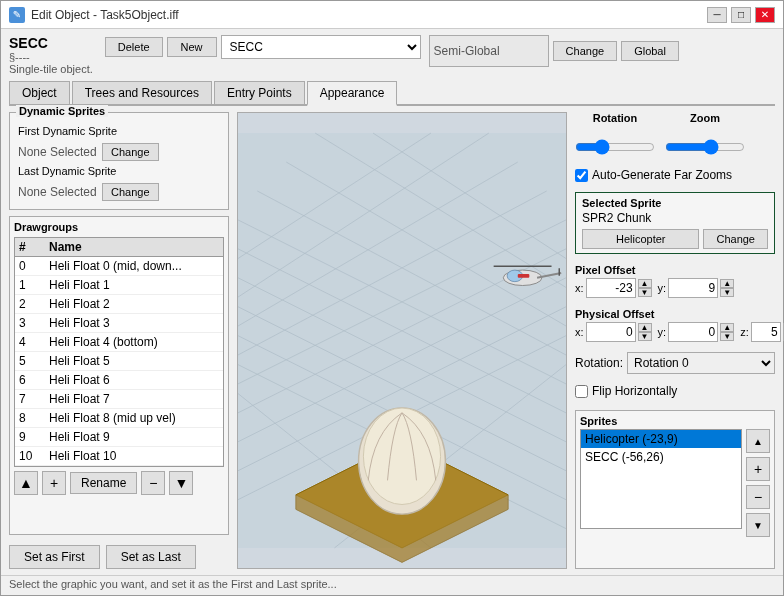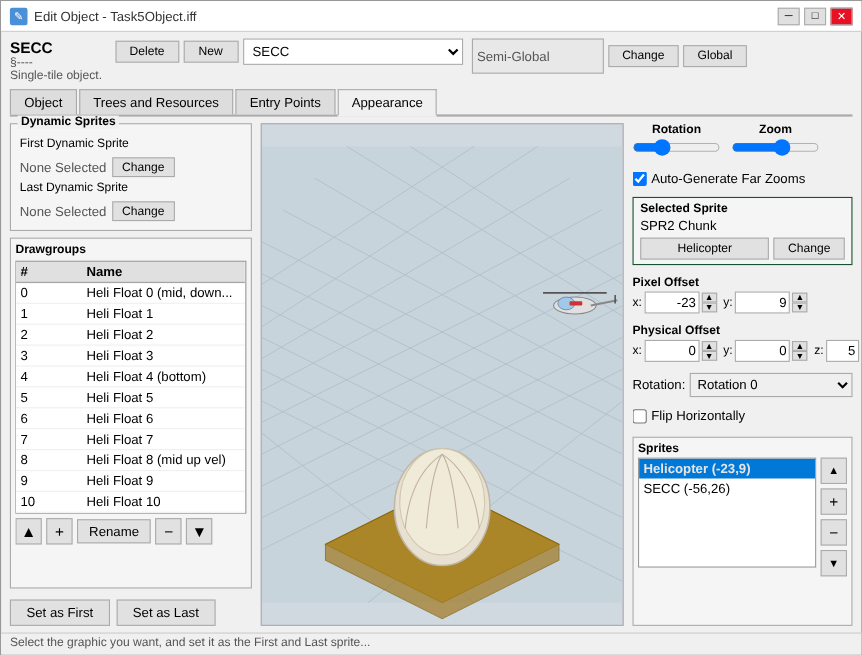--- a/index.html
+++ b/index.html
@@ -202,21 +202,21 @@
     }
     .table-header {
       display: flex;
       background: #e0e0e0;
       border-bottom: 1px solid #999;
       padding: 2px 4px;
       font-weight: bold;
       font-size: 12px;
     }
     .col-num { width: 30px; }
-    .col-name { flex: 1; margin-left: 30px; }
+    .col-name { flex: 1; }
     .table-row {
       display: flex;
       padding: 2px 4px;
       border-bottom: 1px solid #eee;
       font-size: 12px;
       cursor: pointer;
     }
     .row-actions {
       display: flex;
       gap: 4px;
@@ -263,21 +263,21 @@
     .right-panel {
       width: 200px;
       display: flex;
       flex-direction: column;
       gap: 6px;
     }
     .slider-group {
       display: flex;
       flex-direction: column;
       align-items: center;
-      gap: 2px;
+      gap: 15px;
     }
     .slider-label {
       font-size: 11px;
       font-weight: bold;
     }
     .auto-gen-row {
       display: flex;
       align-items: center;
       gap: 4px;
       margin-bottom: 4px;
@@ -372,22 +372,21 @@
       height: 100px;
       overflow-y: auto;
     }
     .sprite-item {
       padding: 2px 4px;
       font-size: 12px;
       cursor: pointer;
     }
     .sprite-item.selected {
       background: #0078d7;
-      color: #e5e5e5;
-      font-weight: bold;
+      color: #000000;
     }
     .sprites-row-container {
       display: flex;
       gap: 4px;
     }
     .sprites-buttons {
       display: flex;
       flex-direction: column;
       gap: 4px;
     }

